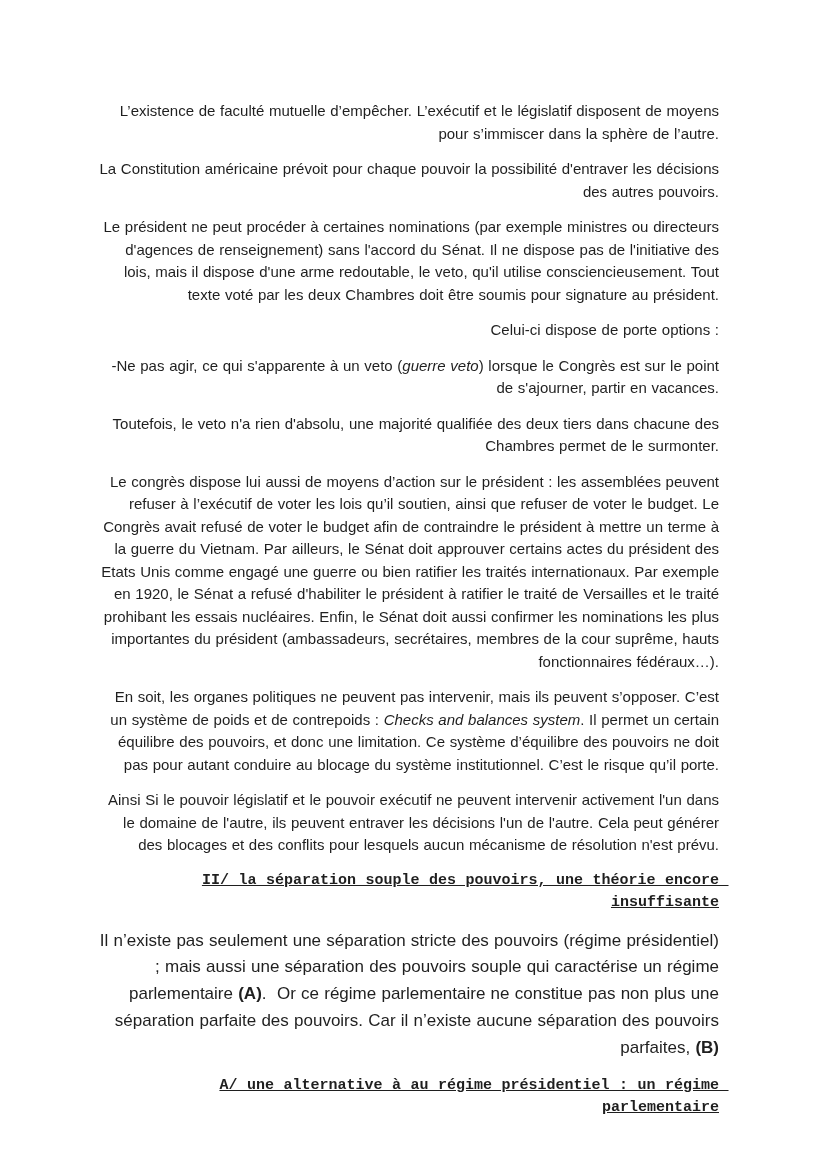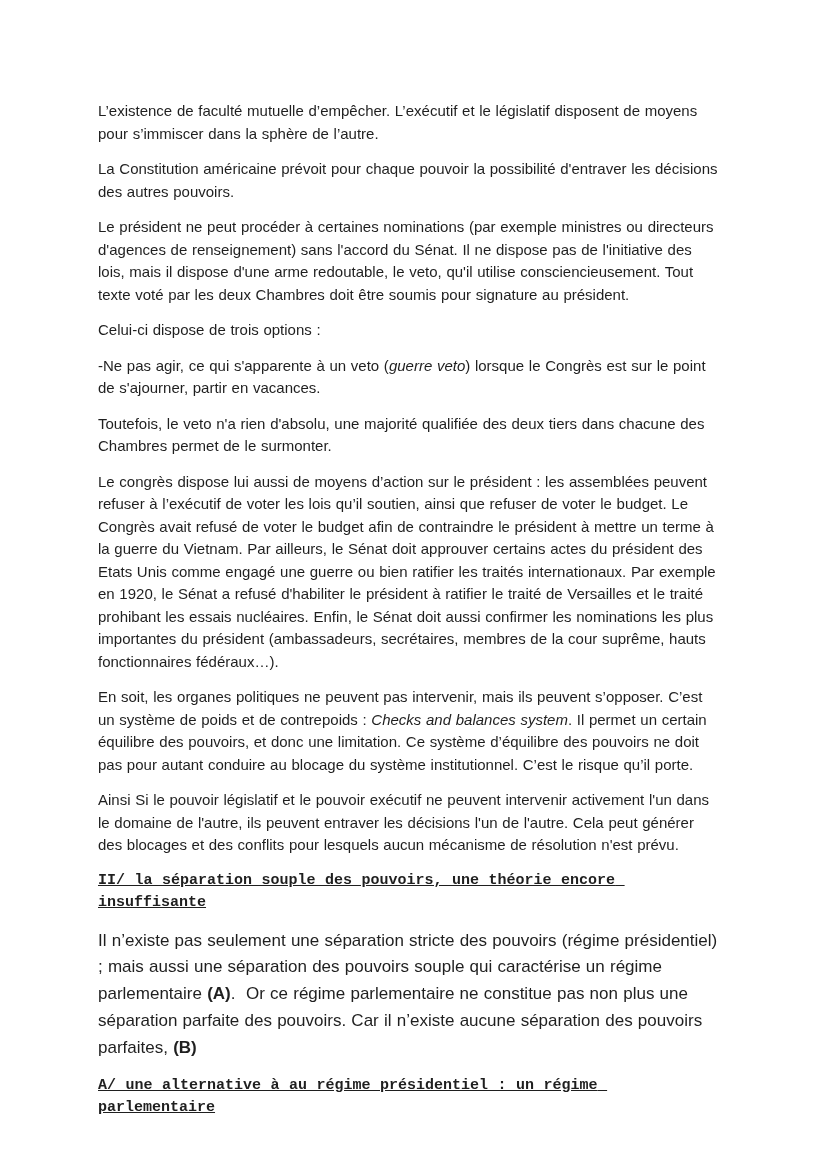--- a/index.html
+++ b/index.html
@@ -16,20 +16,21 @@
     height: 1171px;
     padding: 100px 97px 40px 98px;
     overflow: hidden;
     background: #ffffff;
   }
   .block {
     margin: 0 12px 13px 0;
     font-size: 15px;
     line-height: 1.5;
     word-spacing: 0.5px;
+    text-align: right;
   }
   .heading {
     font-weight: 700;
     text-decoration: underline;
     margin-top: 2px;
     font-family: Liberation Mono, monospace;
   }
   .small {
     font-size: 17px;
     line-height: 1.58;
@@ -38,21 +39,21 @@
   .bold { font-weight: 700; }
   .italic { font-style: italic; }
 </style>
 </head>
 <body>
 
 <div class="page">
     <p class="block"><span class="run">L’existence de faculté mutuelle d’empêcher. L’exécutif et le législatif disposent de moyens pour s’immiscer dans la sphère de l’autre.</span></p>
     <p class="block"><span class="run">La Constitution américaine prévoit pour chaque pouvoir la possibilité d'entraver les décisions des autres pouvoirs.</span></p>
     <p class="block"><span class="run">Le président ne peut procéder à certaines nominations (par exemple ministres ou directeurs d'agences de renseignement) sans l'accord du Sénat. Il ne dispose pas de l'initiative des lois, mais il dispose d'une arme redoutable, le veto, qu'il utilise consciencieusement. Tout texte voté par les deux Chambres doit être soumis pour signature au président.</span></p>
-    <p class="block"><span class="run">Celui-ci dispose de trois options :</span></p>
+    <p class="block"><span class="run">Celui-ci dispose de porte options :</span></p>
     <p class="block"><span class="run">-Ne pas agir, ce qui s'apparente à un veto (</span><span class="run italic">guerre veto</span><span class="run">) lorsque le Congrès est sur le point de s'ajourner, partir en vacances.</span></p>
     <p class="block"><span class="run">Toutefois, le veto n'a rien d'absolu, une majorité qualifiée des deux tiers dans chacune des Chambres permet de le surmonter.</span></p>
     <p class="block"><span class="run">Le congrès dispose lui aussi de moyens d’action sur le président : les assemblées peuvent refuser à l’exécutif de voter les lois qu’il soutien, ainsi que refuser de voter le budget. Le Congrès avait refusé de voter le budget afin de contraindre le président à mettre un terme à la guerre du Vietnam. Par ailleurs, le Sénat doit approuver certains actes du président des Etats Unis comme engagé une guerre ou bien ratifier les traités internationaux. Par exemple en 1920, le Sénat a refusé d'habiliter le président à ratifier le traité de Versailles et le traité prohibant les essais nucléaires. Enfin, le Sénat doit aussi confirmer les nominations les plus importantes du président (ambassadeurs, secrétaires, membres de la cour suprême, hauts fonctionnaires fédéraux…).</span></p>
     <p class="block"><span class="run">En soit, les organes politiques ne peuvent pas intervenir, mais ils peuvent s’opposer. C’est un système de poids et de contrepoids : </span><span class="run italic">Checks and balances system</span><span class="run">. Il permet un certain équilibre des pouvoirs, et donc une limitation. Ce système d’équilibre des pouvoirs ne doit pas pour autant conduire au blocage du système institutionnel. C’est le risque qu’il porte.</span></p>
     <p class="block"><span class="run">Ainsi Si le pouvoir législatif et le pouvoir exécutif ne peuvent intervenir activement l'un dans le domaine de l'autre, ils peuvent entraver les décisions l'un de l'autre. Cela peut générer des blocages et des conflits pour lesquels aucun mécanisme de résolution n'est prévu.</span></p>
     <p class="block heading"><span class="run">II/ la séparation souple des pouvoirs, une théorie encore insuffisante</span></p>
     <p class="block small"><span class="run">Il n’existe pas seulement une séparation stricte des pouvoirs (régime présidentiel) ; mais aussi une séparation des pouvoirs souple qui caractérise un régime parlementaire </span><span class="run bold">(A)</span><span class="run">.  Or ce régime parlementaire ne constitue pas non plus une séparation parfaite des pouvoirs. Car il n’existe aucune séparation des pouvoirs parfaites, </span><span class="run bold">(B)</span></p>
     <p class="block heading"><span class="run">A/ une alternative à au régime présidentiel : un régime parlementaire</span></p>
   </div>
 

